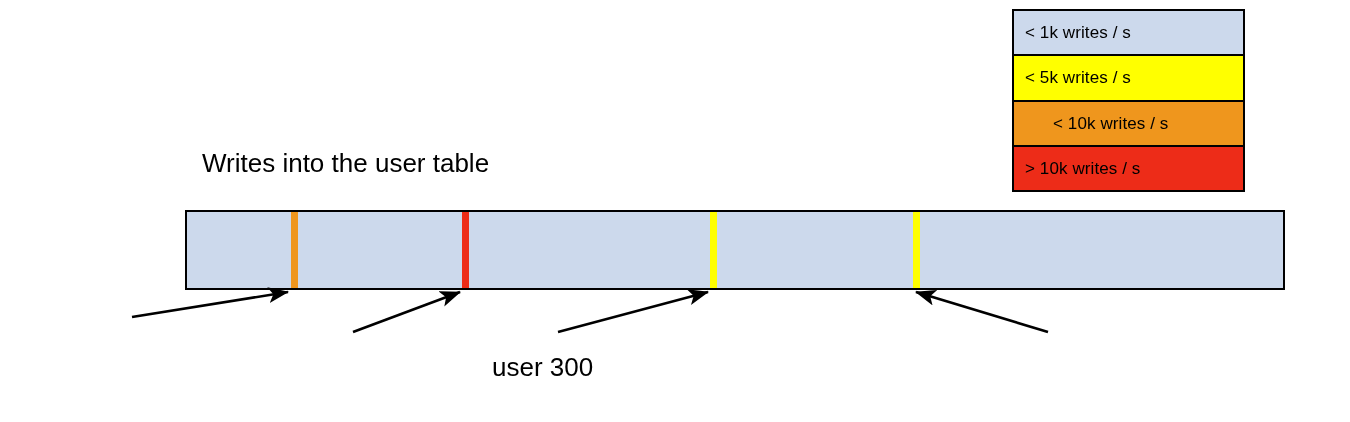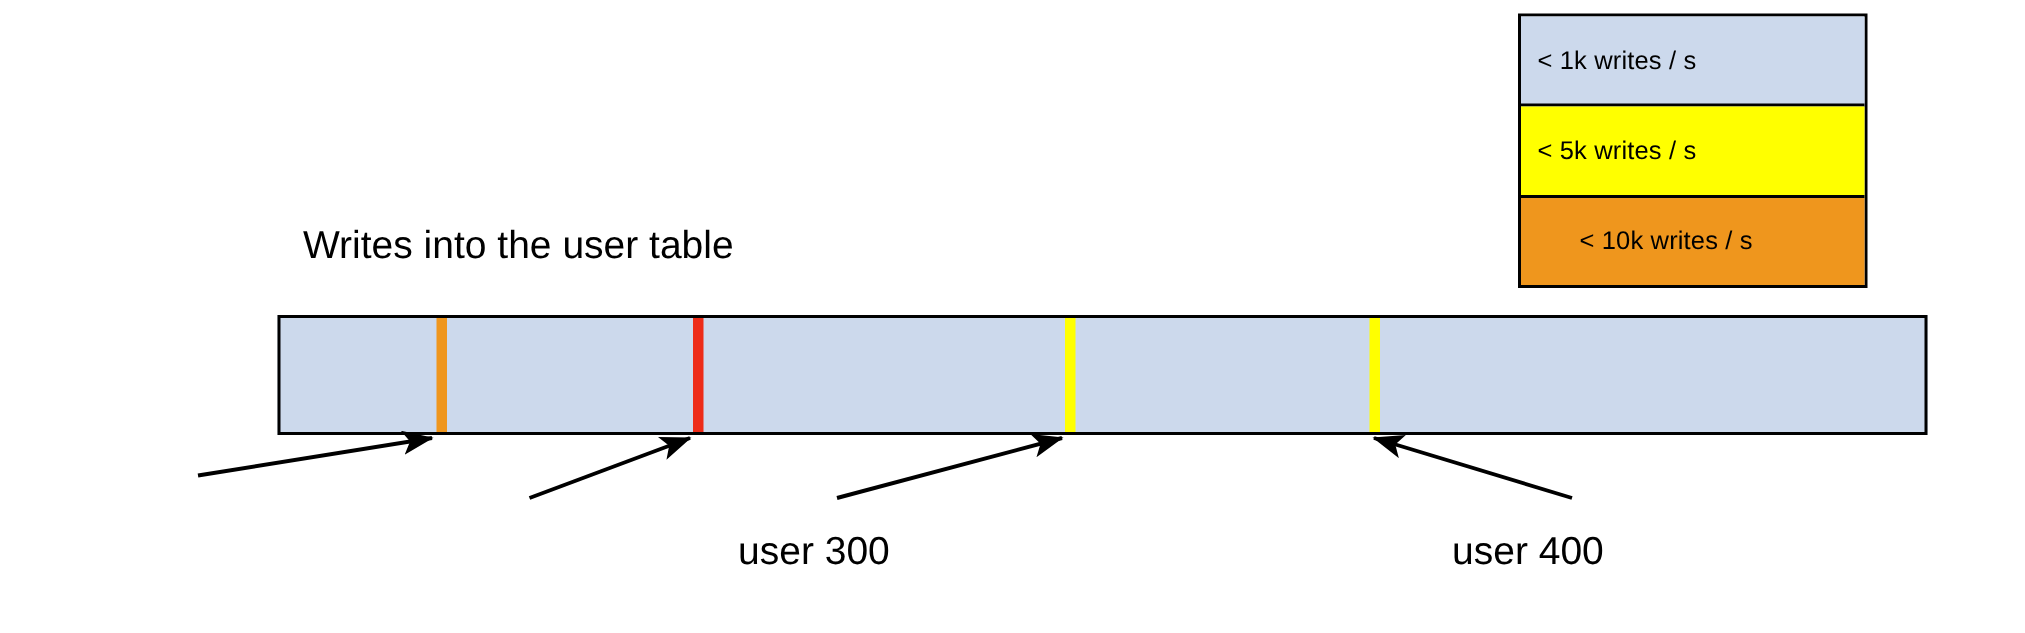--- a/index.html
+++ b/index.html
@@ -104,33 +104,35 @@
   <div id="legend">
     <div class="legend-row" style="background: rgb(204, 217, 236);">
       <span class="legend-label">&lt; 1k writes / s</span>
     </div>
     <div class="legend-row" style="background: rgb(255, 255, 0); text-align: center;">
       <span class="legend-label">&lt; 5k writes / s</span>
     </div>
     <div class="legend-row" style="background: rgb(239, 150, 29); padding-left: 39px;">
       <span class="legend-label">&lt; 10k writes / s</span>
     </div>
+    <div class="legend-row" style="background: rgb(237, 44, 24);">
+      <span class="legend-label">&gt; 10k writes / s</span>
+    </div>
   </div>
 
   <div id="chart-title">Writes into the user table</div>
 
   <div id="bar">
     <div class="marker" style="background: rgb(239, 150, 29); left: 104px;"></div>
     <div class="marker" style="background: rgb(237, 44, 24); left: 275px;"></div>
     <div class="marker" style="background: rgb(255, 255, 0); left: 523px;"></div>
     <div class="marker" style="background: rgb(255, 255, 0); left: 726px;"></div>
   </div>
 
   <div class="callout-label" style="left: 492px; top: 354px; text-align: center;">user 300</div>
-  <div class="callout-label" style="left: 968px; top: 354px;">user 400</div>
 
   <svg id="arrows" viewBox="0 0 1350 422" xmlns="http://www.w3.org/2000/svg">
     <defs>
       <marker id="arrowhead" markerWidth="9" markerHeight="9" refX="7.6" refY="3.1" orient="auto" markerUnits="strokeWidth">
         <path d="M0,0 L8,3.1 L0,6.2 L1.9,3.1 z" fill="#000000"></path>
       </marker>
     </defs>
     <g id="arrow-lines" stroke="#000000" stroke-width="2.6" fill="none">
         <line x1="132" y1="317" x2="288" y2="292" marker-end="url(#arrowhead)"></line>
         <line x1="353" y1="332" x2="460" y2="292" marker-end="url(#arrowhead)"></line>

